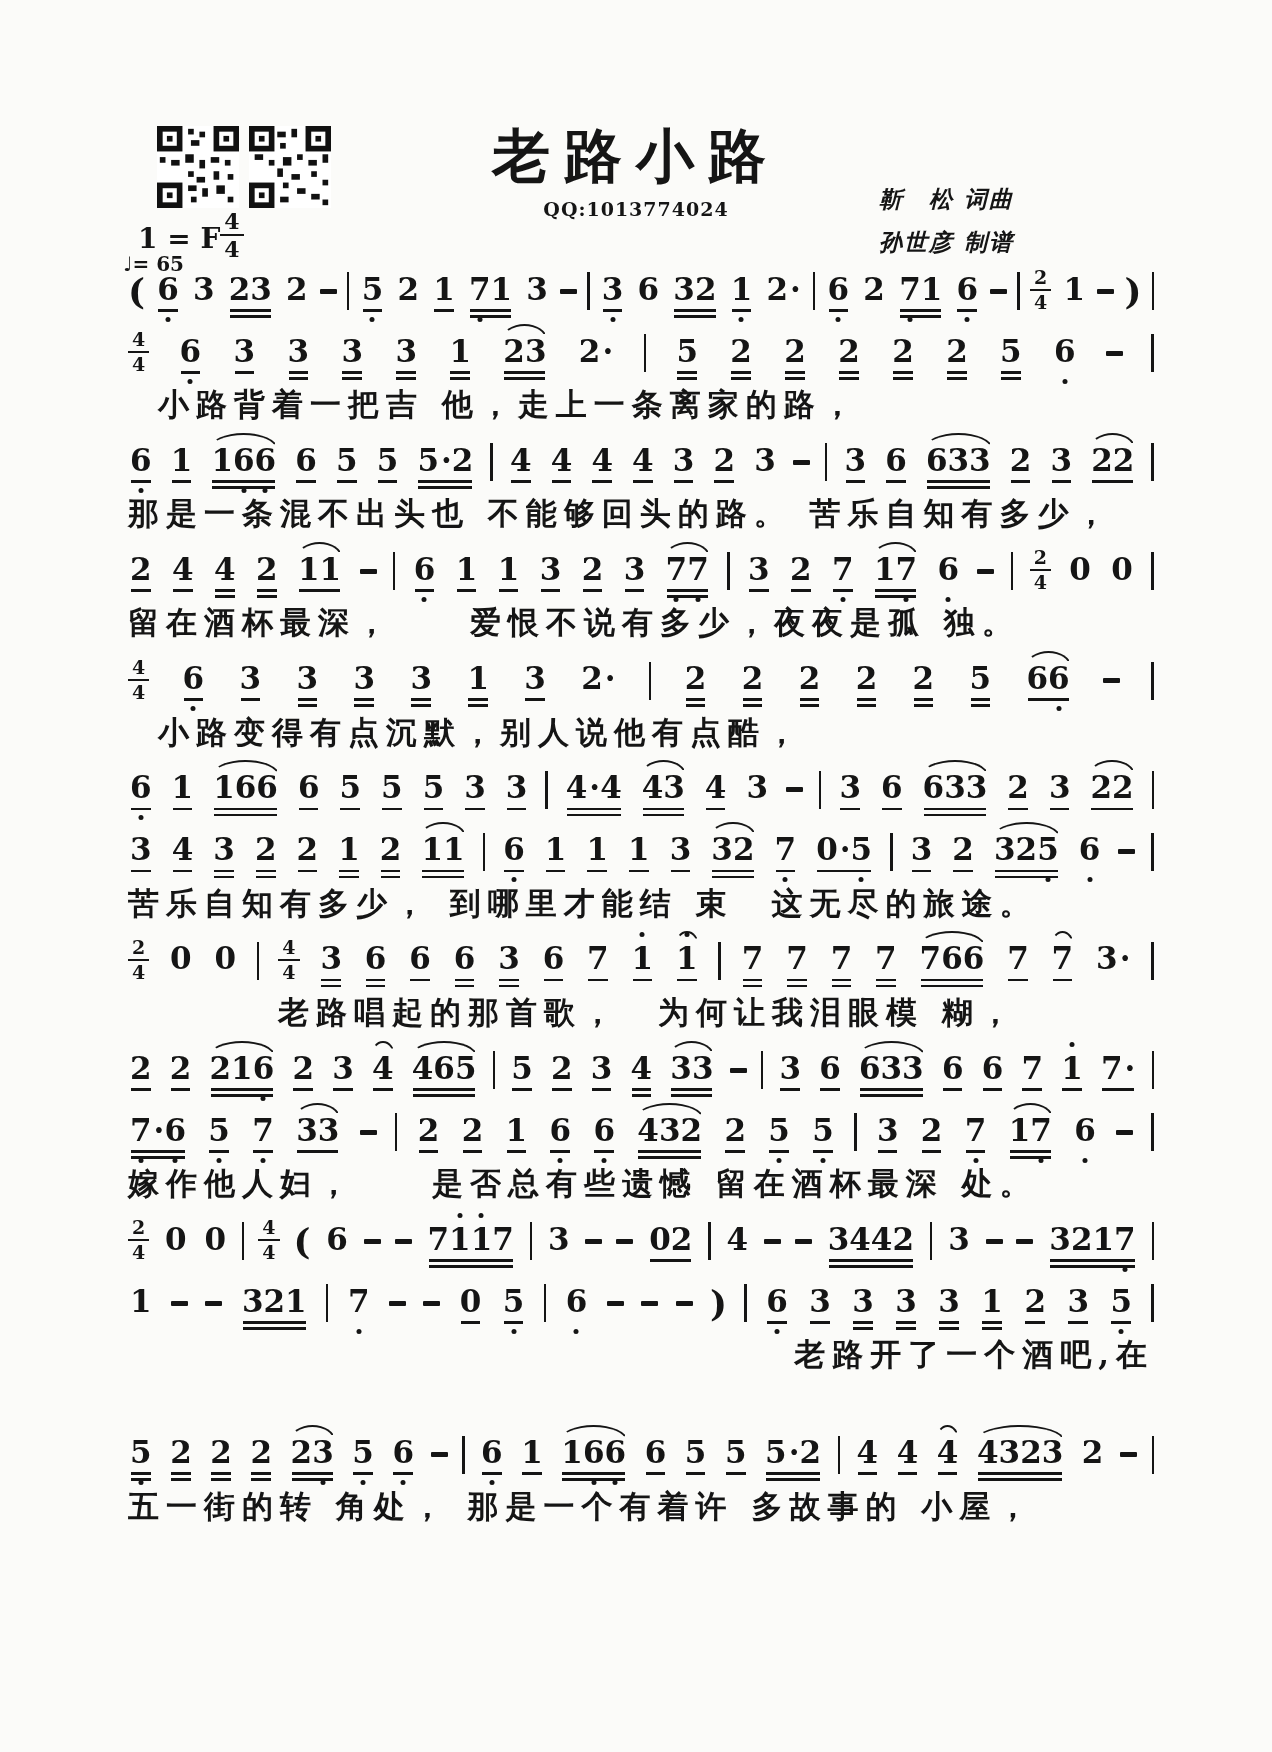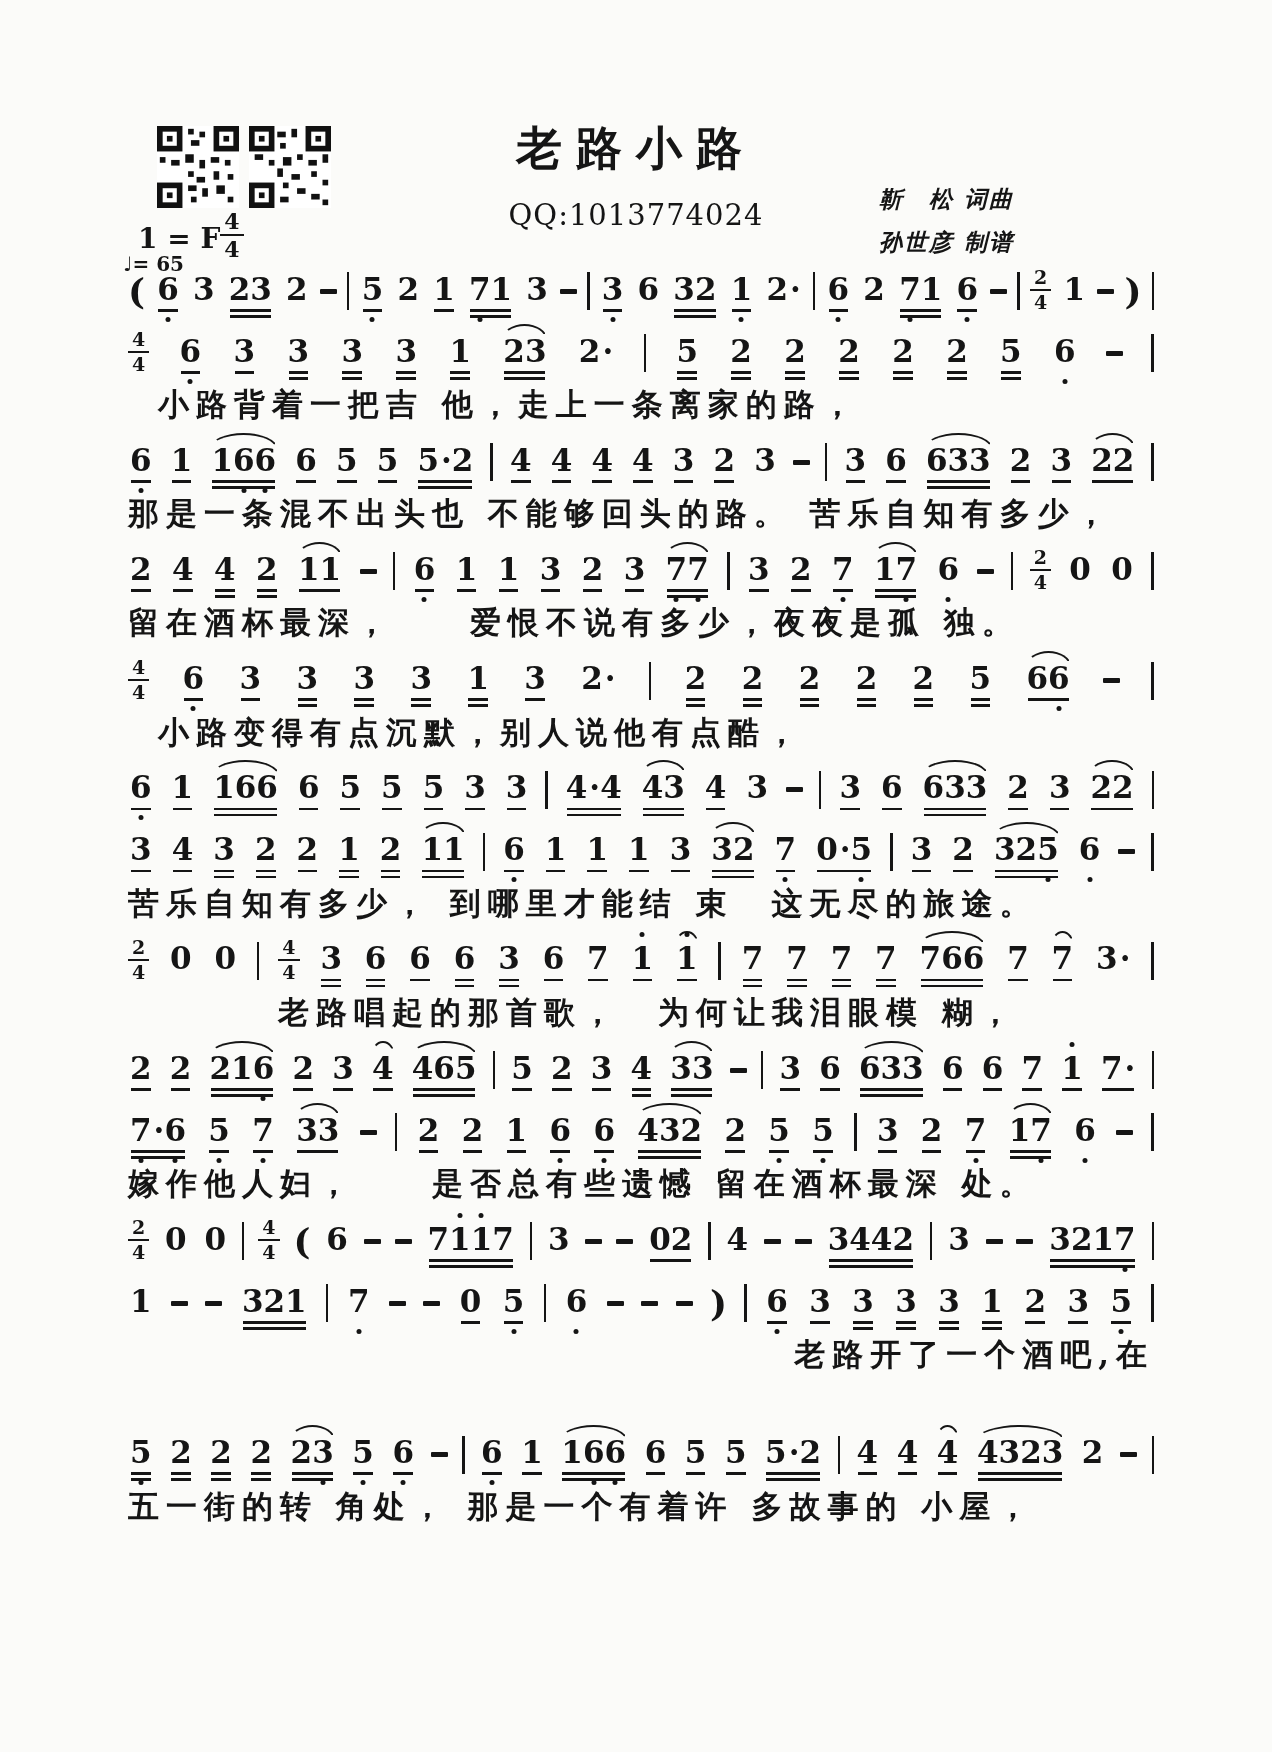--- a/index.html
+++ b/index.html
@@ -14,23 +14,23 @@
     box-sizing:border-box;
   }
   
   .hdr{position:absolute;top:0;left:0;right:0;height:250px;}
   .qr-row{position:absolute;left:157px;top:126px;display:flex;gap:10px;}
   .qr{width:82px;height:82px;background:#fff;}
   .key-row{position:absolute;left:138px;top:212px;display:flex;align-items:center;
            font-weight:700;font-size:28px;}
   .tempo-row{position:absolute;left:123px;top:252px;font-weight:700;font-size:20px;}
   .title{position:absolute;left:0;right:0;top:118px;text-align:center;
-         font-size:46px;font-weight:900;letter-spacing:14px;margin:0;}
+         font-size:58px;font-weight:900;letter-spacing:14px;margin:0;}
   .qq{position:absolute;left:0;right:0;top:198px;text-align:center;
-      font-size:29px;font-weight:400;letter-spacing:1px;}
+      font-size:19px;font-weight:700;letter-spacing:1px;}
   .credits{position:absolute;right:258px;top:178px;text-align:left;
            font-size:23px;font-weight:700;line-height:1.85;letter-spacing:2px;font-style:italic;}
   
   .ts{display:inline-flex;flex-direction:column;align-items:center;
       font-size:19px;font-weight:700;line-height:1;}
   .ts .num{padding:0 4px 2px;}
   .ts .num:first-child{border-bottom:2.4px solid #151515;margin-bottom:2px;}
   .key-row .ts{font-size:22px;transform:translateY(-2px);}
   
   .score{position:absolute;left:128px;right:118px;top:262px;}

